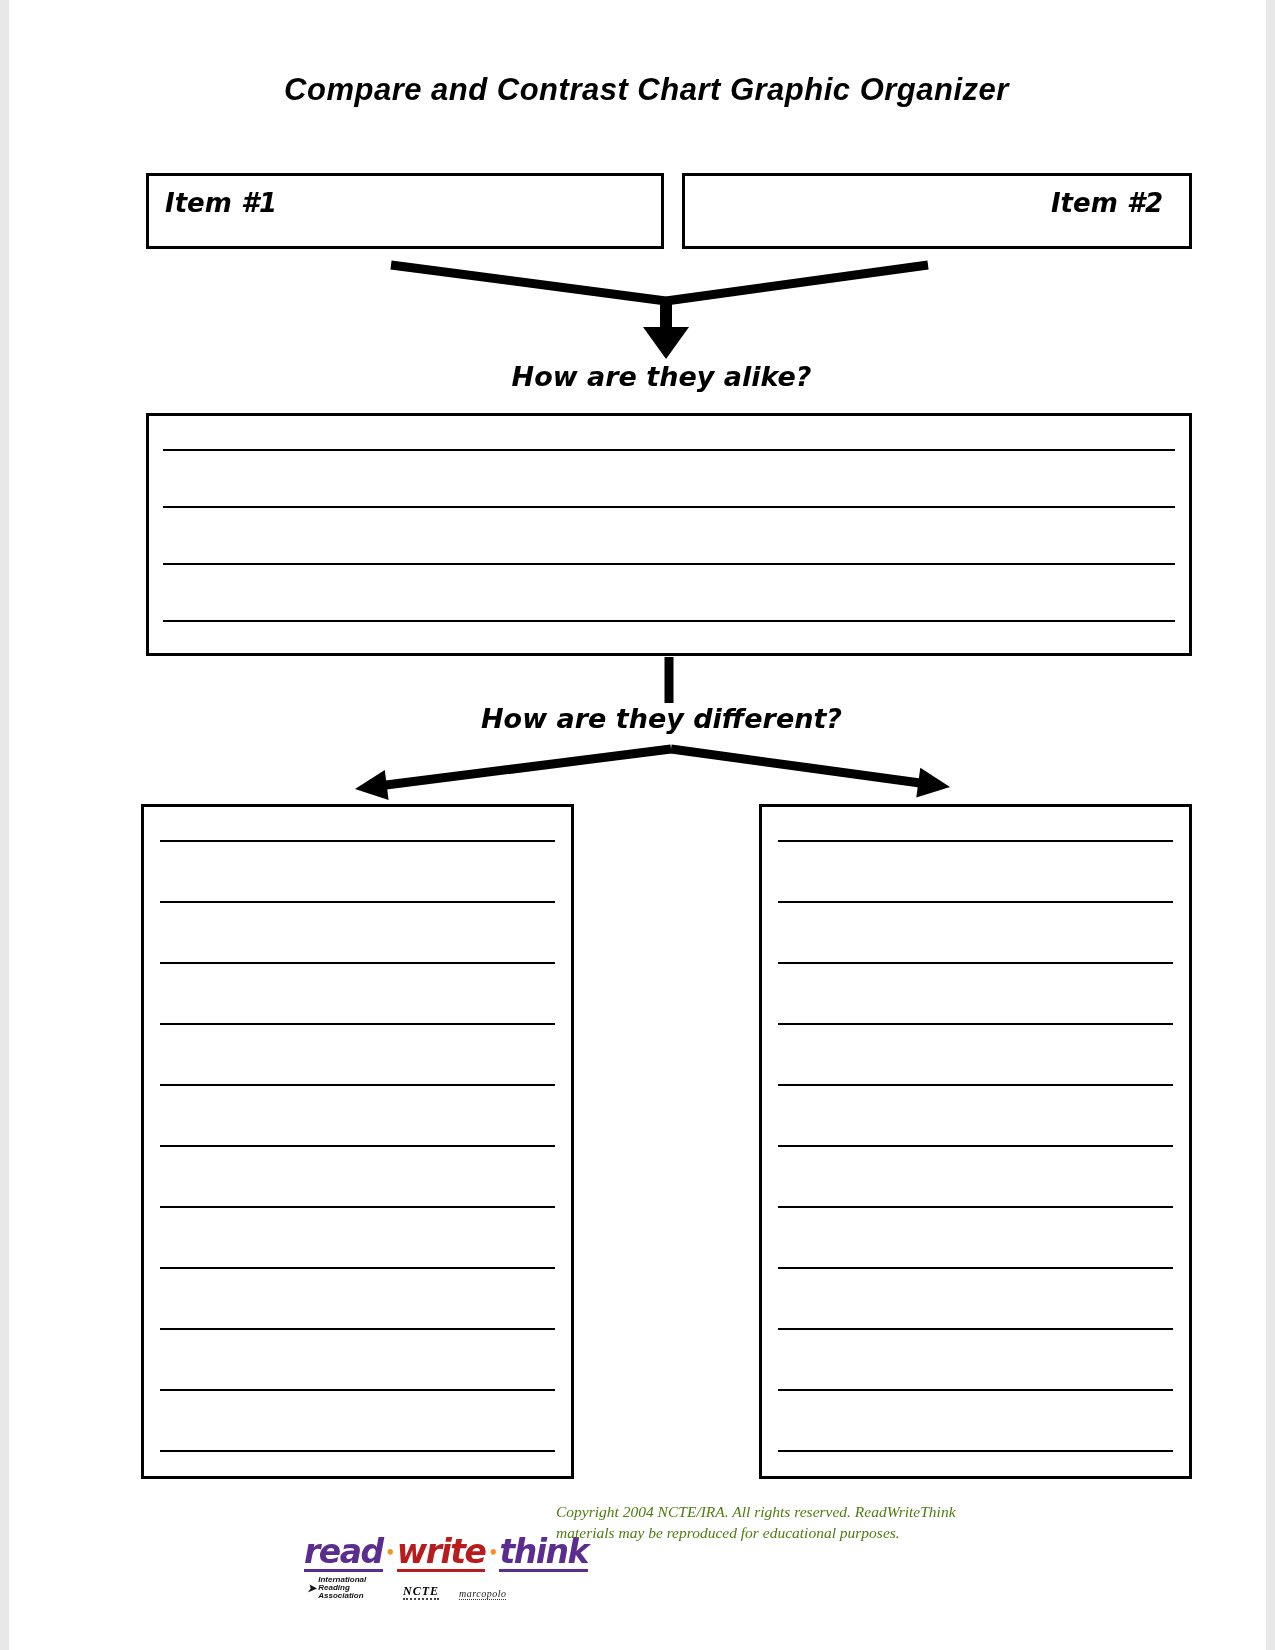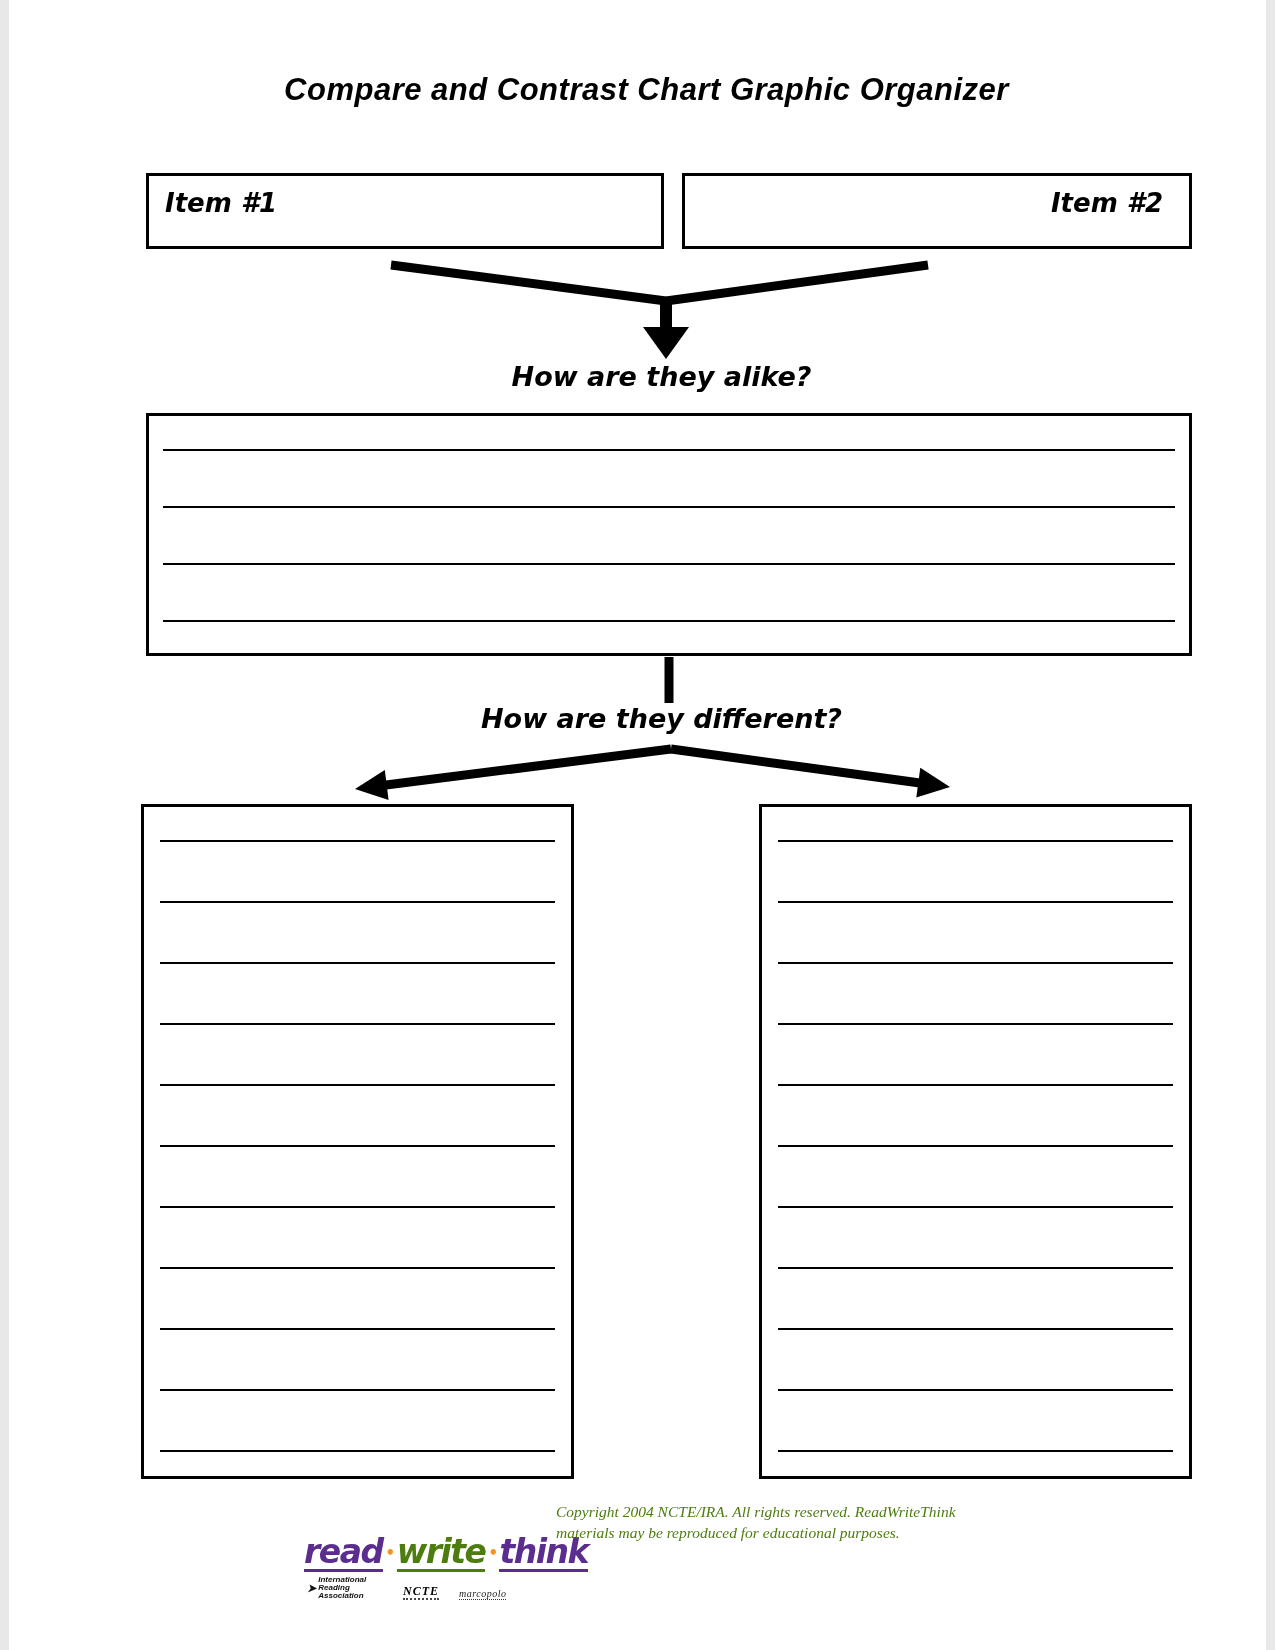--- a/index.html
+++ b/index.html
@@ -158,21 +158,21 @@
         <div class="wline"></div>
         <div class="wline"></div>
         <div class="wline"></div>
       </div>
   </div>
 
   <div class="logo-block">
     <div class="logo-main">
       <span class="logo-word" style="color: rgb(91, 45, 142);">read</span>
       <span class="logo-dot" style="color: rgb(245, 146, 30);">•</span>
-      <span class="logo-word" style="color: #4d7c0f;">write</span>
+      <span class="logo-word" style="color: #b91c1c;">write</span>
       <span class="logo-dot" style="color: rgb(245, 146, 30);">•</span>
       <span class="logo-word" style="color: rgb(91, 45, 142);">think</span>
     </div>
     <div class="partners">
       <span class="p-ira">
         <span class="ira-glyph">➤</span>
         <span>International Reading Association</span>
       </span>
       <span class="p-ncte">NCTE</span>
       <span class="p-mp">marcopolo</span>

